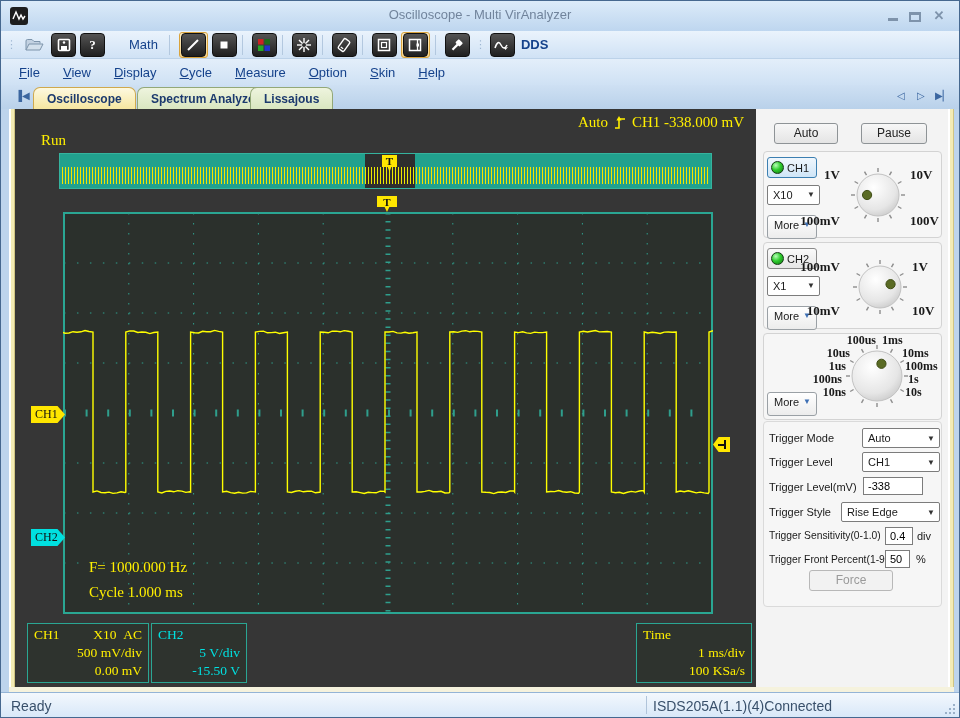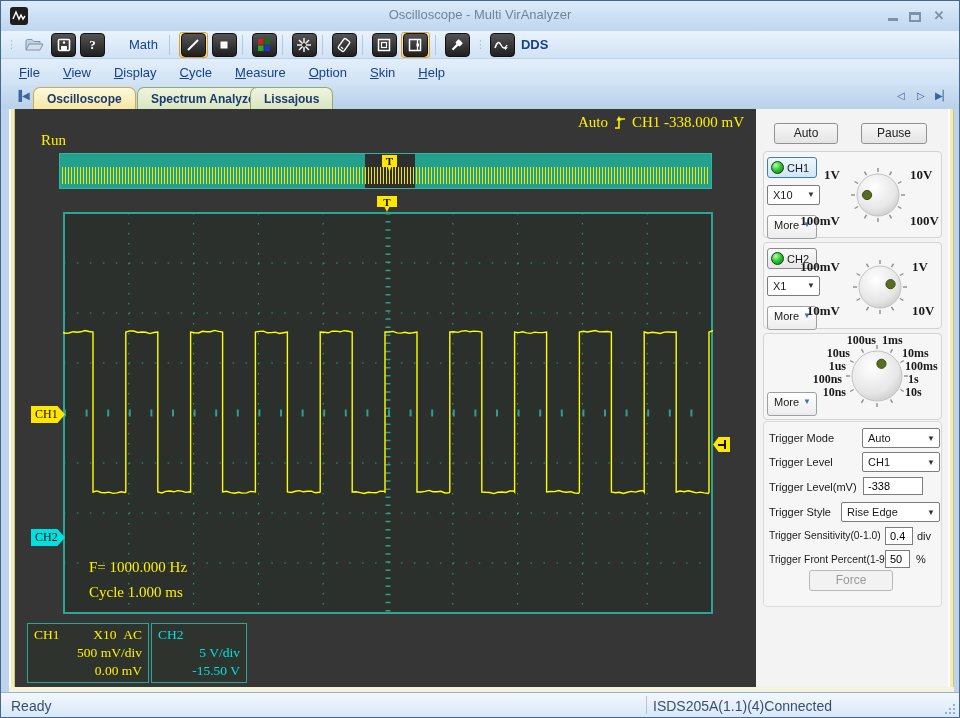--- a/index.html
+++ b/index.html
@@ -368,20 +368,25 @@
         <span>CH1</span>
         <span><span>X10</span>&nbsp;&nbsp;<span>AC</span></span>
       </div>
       <div class="ib-right">500 mV/div</div>
       <div class="ib-right">0.00 mV</div>
     </div>
     <div class="info-box ib-ch2">
       <div>CH2</div>
       <div class="ib-right">5 V/div</div>
       <div class="ib-right">-15.50 V</div>
+    </div>
+    <div class="info-box ib-time ytext">
+      <div>Time</div>
+      <div class="ib-right">1 ms/div</div>
+      <div class="ib-right">100 KSa/s</div>
     </div>
   </div>
 
   <div class="panel">
     <div class="btn btn-auto">Auto</div>
     <div class="btn btn-pause">Pause</div>
 
     <div class="group g-ch1">
       <div class="led-btn led-ch1">
         <span class="led"></span>

